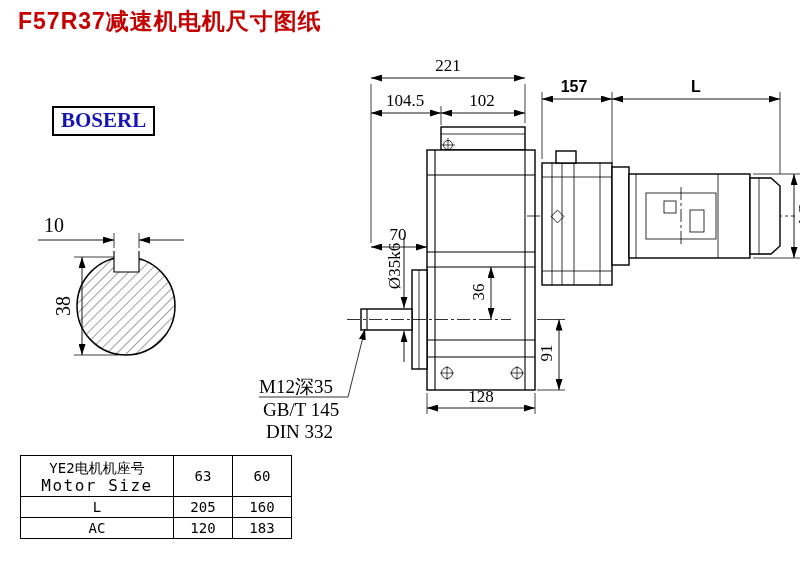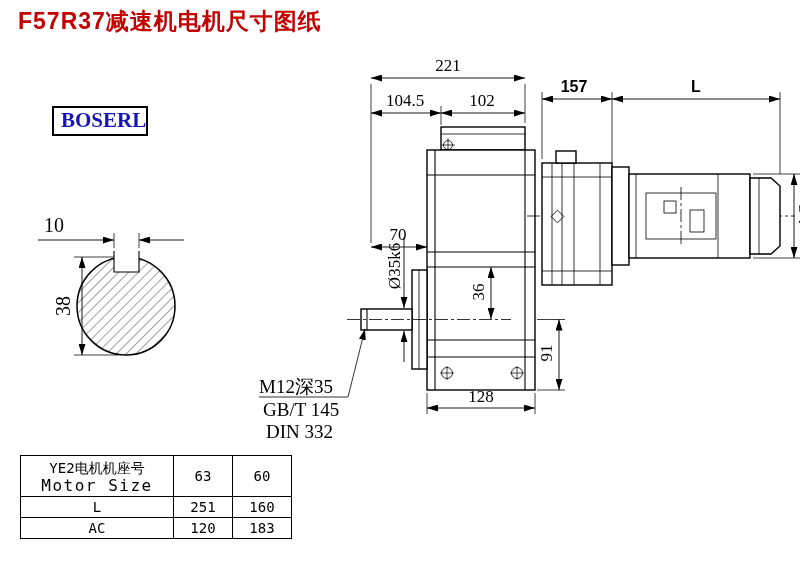--- a/index.html
+++ b/index.html
@@ -1,20 +1,20 @@
 <!DOCTYPE html>
 <html><head>
 <meta charset="utf-8">
 <style>
   html,body{margin:0;padding:0;background:#fff;}
   #canvas{position:relative;width:800px;height:565px;background:#fff;overflow:hidden;
           font-family:"Liberation Serif","DejaVu Serif",serif;margin-left:14px;}
   .title{position:absolute;left:4px;top:6px;font-family:"Liberation Sans","DejaVu Sans",sans-serif;
          font-weight:bold;font-size:23px;color:#c40000;letter-spacing:1px;white-space:nowrap;}
-  .brand{position:absolute;left:38px;top:106px;border:2px solid #000;padding:0 0 1px 7px;
+  .brand{position:absolute;left:38px;top:106px;border:2px solid #000;padding:0 7px 1px 7px;
          font-family:"Liberation Serif","DejaVu Serif",serif;font-weight:bold;font-size:21px;color:#1515b5;text-align:right;}
   svg.draw{position:absolute;left:0;top:0;}
   .ol  {fill:none;stroke:#000;stroke-width:1.1;}
   .olf {fill:#fff;stroke:#000;stroke-width:1.4;}
   .thin{fill:none;stroke:#000;stroke-width:0.8;}
   .ext {stroke:#000;stroke-width:0.75;}
   .dim {stroke:#000;stroke-width:0.9;fill:none;}
   .cl  {stroke:#000;stroke-width:0.8;stroke-dasharray:13 3 3 3;fill:none;}
   .cross{stroke:#000;stroke-width:0.7;}
   text.dt {font-family:"Liberation Serif","DejaVu Serif",serif;font-size:17px;fill:#000;}
@@ -183,21 +183,21 @@
       <tr class="hdr">
         <td class="lbl">
           <div class="hdr-cn">YE2电机机座号</div>
           <div class="hdr-en">Motor Size</div>
         </td>
         <td>63</td>
         <td>60</td>
       </tr>
       <tr>
         <td class="lbl">L</td>
-        <td>251</td>
+        <td>205</td>
         <td>160</td>
       </tr>
       <tr>
         <td class="lbl">AC</td>
         <td>120</td>
         <td>183</td>
       </tr>
     </tbody>
   </table>
 

